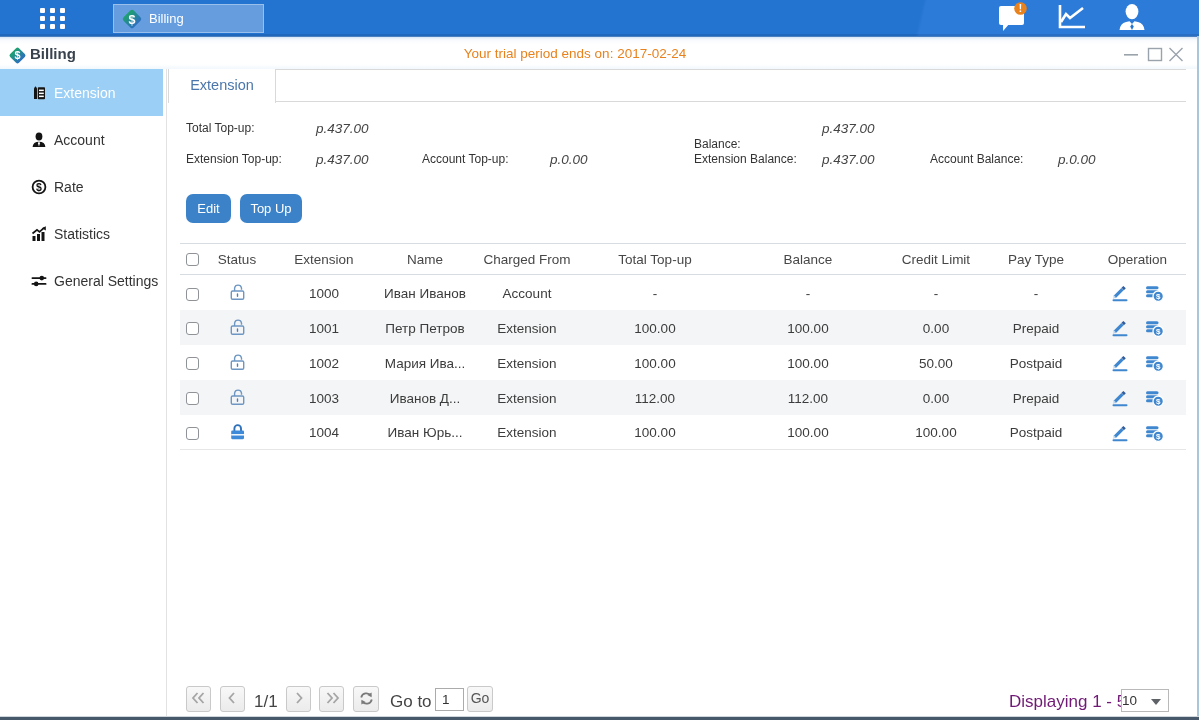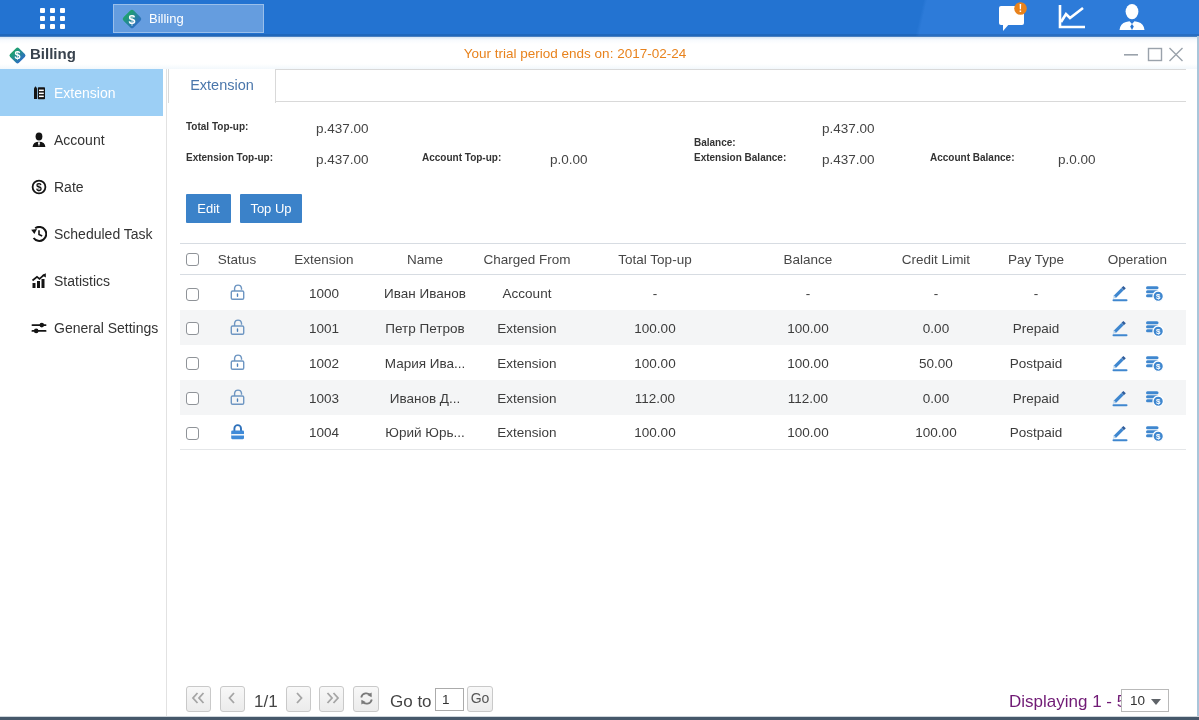--- a/index.html
+++ b/index.html
@@ -28,41 +28,41 @@
 .sitem { position:relative; height:47px; display:flex; align-items:center; padding-left:31px; font-size:14px; color:#333; }
 .sitem svg { margin-right:7px; flex:none; }
 .sitem.sel { background:#9ccff5; color:#fff; width:163px; }
 
 #content { position:absolute; left:168px; top:69px; width:1029px; height:648px; background:#fff; }
 #tabstrip { position:absolute; left:0; top:0; width:1018px; height:33px; border-top:1px solid #d9d9d9; }
 #tabline { position:absolute; left:107px; top:32px; width:911px; height:0; border-top:1px solid #d9d9d9; }
 #activetab { position:absolute; left:0; top:0; width:108px; height:34px; background:#fff;
   border:1px solid #d9d9d9; border-bottom:none; border-top:none; text-align:center; line-height:33px;
   font-size:14.5px; color:#4a76ab; }
-.slabel { position:absolute; font-size:10px; font-weight:bold; color:#333; }
-.sval { position:absolute; font-size:13.5px; color:#444; }
+.slabel { position:absolute; font-size:12px; font-weight:normal; color:#333; }
+.sval { position:absolute; font-size:13.5px; color:#444;font-style:italic; }
 .btn { position:absolute; height:29px; background:#3b82c9; color:#fff; font-size:13px;
-  border-radius:1px; text-align:center; line-height:29px; }
+  border-radius:7px; text-align:center; line-height:29px; }
 
 #tbl { position:absolute; left:12px; top:174px; width:1006px; }
 #tbl table { border-collapse:collapse; width:1006px; table-layout:fixed; }
 #tbl th { height:31px; font-size:13.5px; font-weight:normal; color:#474747;
   border-top:1px solid #d7dce2; border-bottom:1px solid #d7dce2; text-align:center; }
 #tbl td { height:35px; font-size:13.5px; color:#3c3c3c; text-align:center; padding-top:2px; }
 #tbl tr.z td { background:#f4f5f6; }
 #tbl tr.last td { border-bottom:1px solid #e4e6e8; }
 .cb { display:inline-block; width:13px; height:13px; border:1px solid #8f9398; border-radius:3px; background:#fff; vertical-align:middle; }
 .ops svg { vertical-align:middle; }
 
 #pager { position:absolute; left:0; top:615px; width:1018px; height:33px; }
 .pbtn { position:absolute; top:2px; width:25px; height:25.5px; background:linear-gradient(180deg,#f8f8f8,#ebebeb);
   border:1px solid #c9c9c9; border-radius:3px; text-align:center; color:#a8a8a8; font-size:14px; line-height:22px; }
 .ptext { position:absolute; font-size:17px; color:#444; }
 #goinput { position:absolute; left:267px; top:4px; width:29px; height:23px; border:1px solid #ababab; font-size:13.5px; color:#333; text-align:left; padding-left:6px; line-height:21px; background:#fff; }
-#pagesize { position:absolute; left:953px; top:5px; width:48px; height:23px; border:1px solid #b9b9b9; background:#fff; font-size:13.5px; color:#333; line-height:21px; padding-left:8px; }
+#pagesize { position:absolute; left:953px; top:5px; width:48px; height:23px; border:1px solid #b9b9b9; background:#fff; font-size:13.5px; color:#333; line-height:21px; }
 #pagesize:after { content:""; position:absolute; right:7px; top:9px; border:5px solid transparent; border-top:6px solid #5f6368; }
 
 #rightedge { position:absolute; right:0; top:36px; width:2px; height:681px; background:#a9c6da; }
 #bottomedge { position:absolute; left:0; top:717px; width:1199px; height:3px; background:#46586a; }
 #bottomline { position:absolute; left:0; top:716px; width:1199px; height:1px; background:#cfd6dc; }
 </style>
 </head>
 <body>
 <div id="topbar">
   <div id="gridicon">
@@ -141,25 +141,20 @@
   <div class="sitem"><svg width="16" height="16" viewBox="0 0 16 16">
         <ellipse cx="8" cy="4.4" rx="3.4" ry="4" fill="#141414"></ellipse>
         <path d="M1.6 15 Q2 9.8 8 9.8 Q14 9.8 14.4 15 Z" fill="#141414"></path>
         <path d="M8 9.8 L6.9 11 L8 14.6 L9.1 11 Z" fill="#fff"></path>
       </svg> Account</div>
   <div class="sitem"><svg width="16" height="16" viewBox="0 0 16 16">
         <circle cx="8" cy="8" r="6.4" fill="none" stroke="#141414" stroke-width="1.8"></circle>
         <text x="8" y="11.6" font-size="10.5" font-weight="bold" fill="#141414" text-anchor="middle" font-family="Liberation Sans">$</text>
       </svg> Rate</div>
   <div class="sitem"><svg width="16" height="16" viewBox="0 0 16 16">
-        <path d="M4.2 2.2 A7 7 0 1 1 2.6 12" stroke="#141414" stroke-width="2" fill="none"></path>
-        <polygon points="0.2,3.8 6,3 3.4,8" fill="#141414"></polygon>
-        <path d="M8 4.2 L8 8.4 L11.2 10" stroke="#141414" stroke-width="1.6" fill="none"></path>
-      </svg> Scheduled Task</div>
-  <div class="sitem"><svg width="16" height="16" viewBox="0 0 16 16">
         <rect x="1.5" y="10" width="3" height="5" fill="#141414"></rect>
         <rect x="6" y="8" width="3" height="7" fill="#141414"></rect>
         <rect x="10.5" y="6" width="3" height="9" fill="#141414"></rect>
         <path d="M1.5 7.5 L6 3.8 L8.5 5.8 L13 1.8" stroke="#141414" stroke-width="1.7" fill="none"></path>
         <polygon points="14.8,0.2 14.8,4.6 10.8,2.2" fill="#141414"></polygon>
       </svg> Statistics</div>
   <div class="sitem"><svg width="16" height="16" viewBox="0 0 16 16">
         <rect x="0.5" y="4.2" width="15" height="1.8" rx="0.9" fill="#141414"></rect>
         <rect x="0.5" y="10" width="15" height="1.8" rx="0.9" fill="#141414"></rect>
         <circle cx="10.8" cy="5.1" r="2.3" fill="#141414"></circle>
@@ -313,21 +308,21 @@
               </svg></td>
           </tr>
       <tr class="last">
             <td><span class="cb"></span></td>
             <td><svg width="17" height="17" viewBox="0 0 17 17">
                 <path d="M5.4 8 L5.4 5.4 A3.3 3.3 0 0 1 12 5.4 L12 8" fill="none" stroke="#2e71bb" stroke-width="1.9"></path>
                 <rect x="2.2" y="7.6" width="12.8" height="8.6" rx="1.1" fill="#3e8ad8"></rect>
                 <rect x="2.2" y="11.1" width="12.8" height="1.4" fill="#fff"></rect>
               </svg></td>
             <td>1004</td>
-            <td>Юрий Юрь...</td>
+            <td>Иван Юрь...</td>
             <td>Extension</td>
             <td>100.00</td>
             <td>100.00</td>
             <td>100.00</td>
             <td>Postpaid</td>
             <td class="ops"><svg width="18" height="18" viewBox="0 0 18 18" style="margin-right:16px">
                 <path d="M3.5 13.2 L11.5 5.2" stroke="#3f87cf" stroke-width="3.2"></path>
                 <path d="M11.7 5 L13.6 3.1" stroke="#2f5d9c" stroke-width="3.4"></path>
                 <polygon points="1.8,14.9 3.3,11.6 5.1,13.4" fill="#b9d4ee"></polygon>
                 <rect x="1.5" y="15.3" width="15" height="2" rx="1" fill="#3f87cf"></rect>

